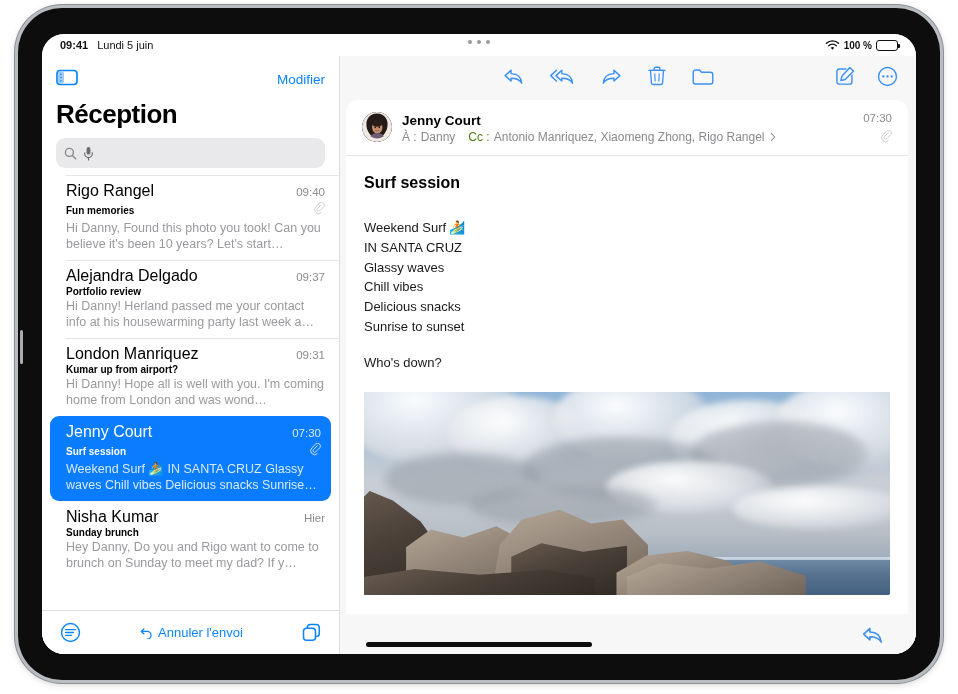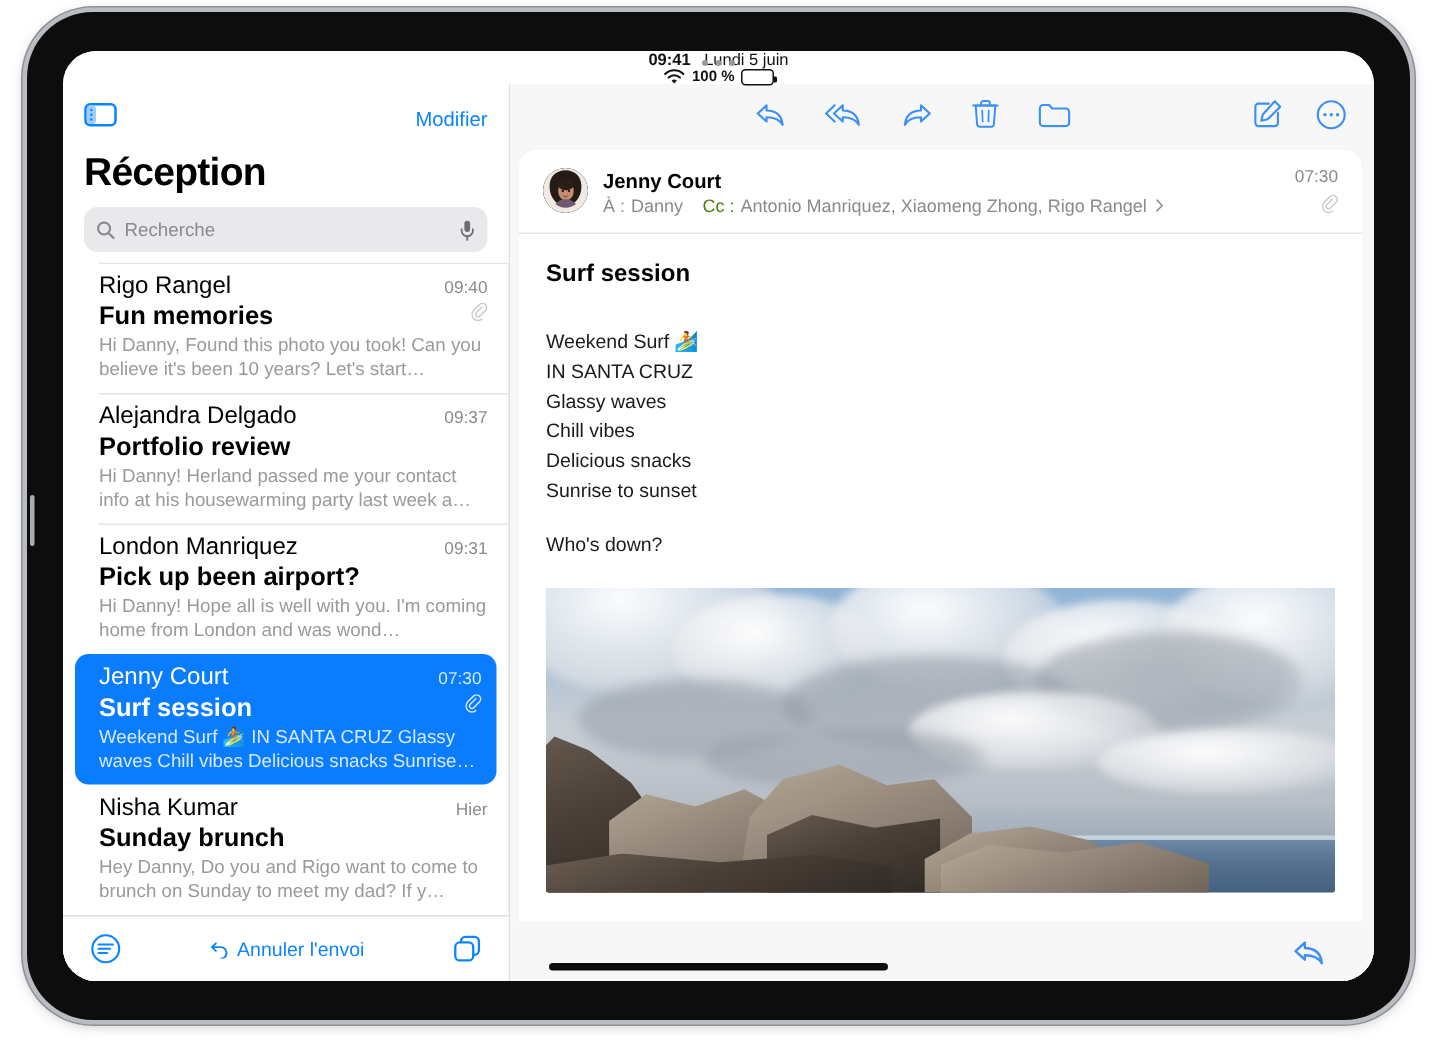--- a/index.html
+++ b/index.html
@@ -31,21 +31,20 @@
 
   
   #status-bar {
     position: absolute; left: 0; top: 0;
     width: 100%; height: 22px;
     display: flex; align-items: center;
     padding: 0 18px;
     font-size: 11px; font-weight: bold; color: #111;
     background: #ffffff;
     z-index: 40;
-    flex-direction: column;
   }
   .sb-left { display: flex; align-items: center; gap: 9px; }
   .sb-spacer { flex: 1; }
   .sb-right { display: flex; align-items: center; gap: 4px; }
   #multitask-dots {
     position: absolute; left: 50%; top: 6px;
     transform: translateX(-50%);
     display: flex; gap: 5px;
   }
   #multitask-dots i { width: 4px; height: 4px; border-radius: 50%; background: #9a9a9e; display:block; }
@@ -122,21 +121,21 @@
     border-radius: 9px;
     margin: 0 8px;
     padding-left: 16px;
     padding-right: 10px;
   }
   .msg-row.selected::before, .msg-row.selected + .msg-row::before { display: none; }
   .msg-line1 { display: flex; align-items: baseline; justify-content: space-between; }
   .msg-sender { font-size: 16px; font-weight: normal; color: #000; }
   .msg-time { font-size: 11.5px; color: #8a8a8e; margin-left: 8px; white-space: nowrap; }
   .msg-line2 { display: flex; align-items: center; justify-content: space-between; margin-top: 1px; }
-  .msg-subject { font-size: 17px; font-weight: bold; color: #000; }
+  .msg-subject { font-size: 10px; font-weight: bold; color: #000; }
   .msg-preview {
     font-size: 12.5px; color: #9a9a9e; line-height: 1.28;
     margin-top: 1px;
     display: -webkit-box; -webkit-line-clamp: 2; -webkit-box-orient: vertical;
     overflow: hidden;
   }
   .msg-row.selected .msg-sender,
   .msg-row.selected .msg-subject { color: #ffffff; }
   .msg-row.selected .msg-time,
   .msg-row.selected .msg-preview { color: #d7e9ff; }
@@ -328,21 +327,20 @@
 
           <div id="mailbox-title">Réception</div>
 
           <div id="search-field">
             <span style="display:flex;">
               <svg width="13" height="13" viewBox="0 0 14 14">
                 <circle cx="5.8" cy="5.8" r="4.3" fill="none" stroke="#8a8a8e" stroke-width="1.5"></circle>
                 <line x1="9.1" y1="9.1" x2="12.6" y2="12.6" stroke="#8a8a8e" stroke-width="1.6" stroke-linecap="round"></line>
               </svg>
             </span>
-            <span id="search-placeholder">Recherche</span>
             <span style="display:flex;">
               <svg width="11" height="15" viewBox="0 0 12 16">
                 <rect x="3.9" y="1" width="4.2" height="8.2" rx="2.1" fill="#6d6d72"></rect>
                 <path d="M1.9 7.2v1.1a4.1 4.1 0 0 0 8.2 0V7.2" fill="none" stroke="#6d6d72" stroke-width="1.3" stroke-linecap="round"></path>
                 <line x1="6" y1="12.5" x2="6" y2="15" stroke="#6d6d72" stroke-width="1.3" stroke-linecap="round"></line>
               </svg>
             </span>
           </div>
         </div>
 
@@ -374,21 +372,21 @@
             </div>
             <div class="msg-preview">Hi Danny! Herland passed me your contact info at his housewarming party last week a…</div>
           </div>
 
           <div class="msg-row">
             <div class="msg-line1">
               <span class="msg-sender">London Manriquez</span>
               <span class="msg-time">09:31</span>
             </div>
             <div class="msg-line2">
-              <span class="msg-subject">Pick up been airport?</span>
+              <span class="msg-subject">Kumar up from airport?</span>
             </div>
             <div class="msg-preview">Hi Danny! Hope all is well with you. I'm coming home from London and was wond…</div>
           </div>
 
           <div class="msg-row selected">
             <div class="msg-line1">
               <span class="msg-sender">Jenny Court</span>
               <span class="msg-time">07:30</span>
             </div>
             <div class="msg-line2">

